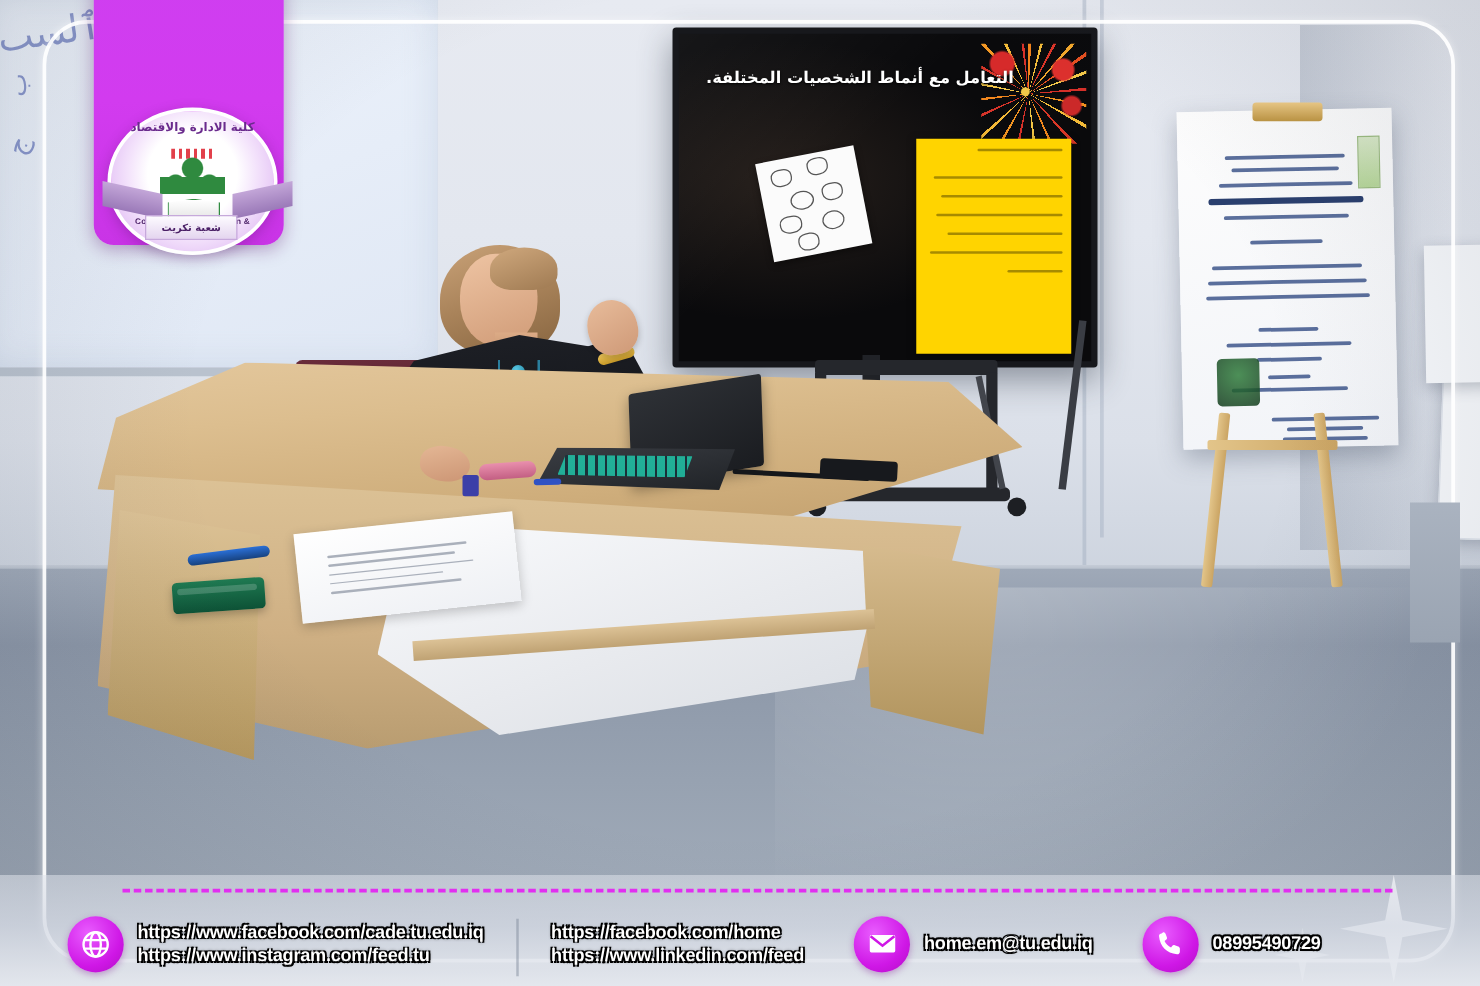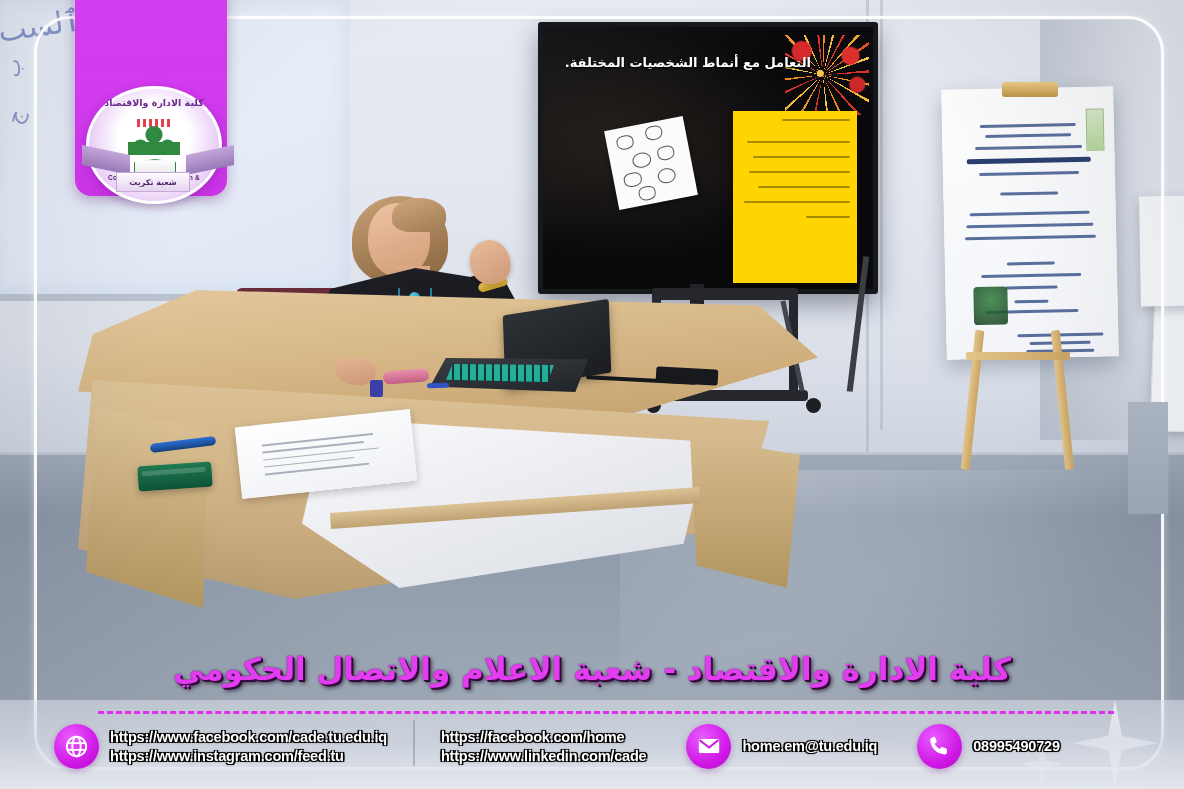--- a/index.html
+++ b/index.html
@@ -387,21 +387,21 @@
   .footer{
     position:absolute;left:0;right:0;bottom:0;height:89px;
     background:linear-gradient(180deg,rgba(222,226,234,.55) 0%,rgba(214,219,229,.80) 46%,rgba(232,235,241,.94) 100%);
   }
   .dash-line{
     position:absolute;left:98px;right:70px;top:11px;height:0;
     border-top:3px dashed #e12ff0;
   }
   .footer-inner{
     position:absolute;left:40px;right:26px;top:20px;bottom:8px;
-    display:flex;align-items:flex-start;gap:12px;
+    display:flex;align-items:flex-end;gap:12px;
   }
   .fgroup{display:flex;align-items:center;gap:11px;padding:0 14px;height:52px;}
   .sep{width:2px;height:46px;background:rgba(120,130,148,.45);}
   .circ{
     width:45px;height:45px;border-radius:50%;flex:0 0 45px;
     background:radial-gradient(circle at 36% 30%,#e95cff,#cf17e6 62%,#b10fc4 100%);
     display:flex;align-items:center;justify-content:center;
     box-shadow:0 2px 6px rgba(120,10,140,.35);
   }
   .circ svg{display:block;}
@@ -553,23 +553,20 @@
     <div class="seal-dots"></div>
     <div class="seal-book"></div>
     <div class="seal-english">College of Administration &amp; Economics</div>
   </div>
   <div class="ribbon-l"></div>
   <div class="ribbon-r"></div>
   <div class="ribbon-c">
     <span>شعبة تكريت</span>
   </div>
 
-  <div class="title-bar">
-    <h1>كلية الادارة والاقتصاد - شعبة الاعلام  والاتصال الحكومي</h1>
-  </div>
 
   <div class="footer">
     <div class="dash-line"></div>
     <div class="footer-inner">
 
       <div class="fgroup">
         <span class="circ">
           <svg width="27" height="27" viewBox="0 0 24 24" fill="none" stroke="#ffffff" stroke-width="1.7">
             <circle cx="12" cy="12" r="8.6"></circle>
             <ellipse cx="12" cy="12" rx="3.7" ry="8.6"></ellipse>
@@ -581,21 +578,21 @@
           <a href="#">https://www.facebook.com/cade.tu.edu.iq</a>
           <a href="#">https://www.instagram.com/feed.tu</a>
         </span>
       </div>
 
       <span class="sep"></span>
 
       <div class="fgroup">
         <span class="flines">
           <a href="#">https://facebook.com/home</a>
-          <a href="#">https://www.linkedin.com/cade</a>
+          <a href="#">https://www.linkedin.com/feed</a>
         </span>
       </div>
 
       <div class="fgroup">
         <span class="circ">
           <svg width="26" height="26" viewBox="0 0 24 24">
             <rect x="2.6" y="5.6" width="18.8" height="12.8" rx="1.2" fill="#ffffff"></rect>
             <path d="M3.2 6.4 L12 13.4 L20.8 6.4" fill="none" stroke="#cf17e6" stroke-width="1.9"></path>
           </svg>
         </span>

